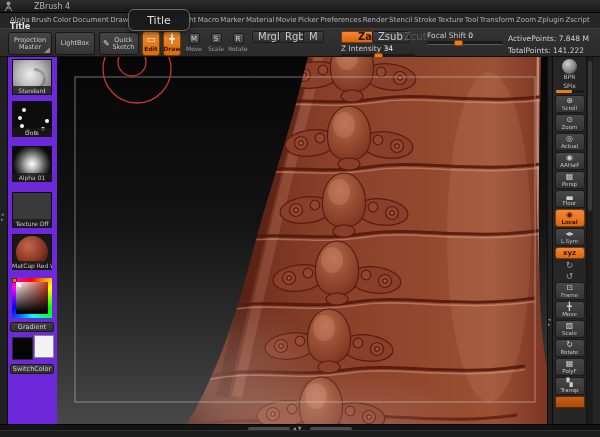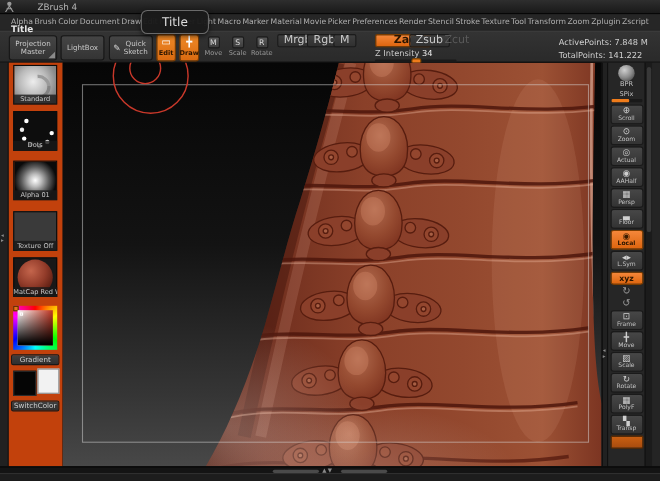--- a/index.html
+++ b/index.html
@@ -35,21 +35,21 @@
   .slider{position:absolute;}
   .sl-label{font-size:7.5px;color:#c9c9c9;white-space:nowrap;margin-bottom:1px;}
   .slider.dim .sl-label{color:#6e6e6e;}
   .sl-track{position:relative;height:4px;background:#1a1a1a;border-bottom:1px solid #5a5a5a;border-radius:1px;}
   .sl-handle{position:absolute;top:-1px;width:9px;height:6px;background:#ef7c1b;border:1px solid #8a4a00;border-radius:2px;}
   .pts{position:absolute;font-size:7.5px;color:#cfcfcf;white-space:nowrap;}
 
   
   .edge-strip{position:absolute;top:57px;height:367px;background:#212121;}
   .edge-arrows{position:absolute;left:1px;display:flex;flex-direction:column;color:#8a8a8a;font-size:5px;line-height:5px;}
-  .left-shelf{position:absolute;left:8px;top:57px;width:49px;height:367px;background:#c2410c;}
+  .left-shelf{position:absolute;left:8px;top:57px;width:49px;height:367px;background:#6d28d9;}
   .ls-item{position:absolute;left:4px;width:40px;}
   .thumb{position:relative;width:40px;height:36px;background:#161616;border:1px solid #0c0c0c;overflow:hidden;}
   .caption{position:absolute;left:0;bottom:0;width:100%;font-size:6px;color:#c6c6c6;background:rgba(25,25,25,.8);text-align:center;padding:1px 0;white-space:nowrap;overflow:hidden;}
   .thumb-standard{background:radial-gradient(circle at 45% 42%,#ededed,#b9b9b9 45%,#8c8c8c 72%,#6f6f6f);}
   .thumb-standard::after{content:"";position:absolute;left:11px;top:8px;width:16px;height:16px;border:3px solid transparent;border-top-color:#9a9a9a;border-right-color:#848484;border-radius:50%;transform:rotate(40deg);}
   .thumb-dots{background:#0d0d0d;}
   .thumb-dots::after{content:"";position:absolute;left:9px;top:6px;width:4px;height:4px;border-radius:50%;background:#fff;box-shadow:-4px 8px 0 #eee,-2px 16px 0 #fff,4px 21px 0 #eee,12px 23px 0 #fff,19px 19px 0 #eee,23px 11px 0 #fff;}
   .thumb-alpha{background:radial-gradient(circle at 50% 50%,#fff 0%,#bdbdbd 22%,#5e5e5e 48%,#0a0a0a 75%);}
   .thumb-texture{background:#3a3a3a;}
   .thumb-material{background:#181818;display:flex;align-items:center;justify-content:center;}
@@ -168,20 +168,26 @@
     <span class="tl chip" style="left:252px;top:2px;">Mrgb</span>
     <span class="tl chip" style="left:279px;top:2px;">Rgb</span>
     <span class="tl chip" style="left:303px;top:2px;">M</span>
     <span class="tl chip orange" style="left:341px;top:2px;">Zadd</span>
     <span class="tl chip" style="left:372px;top:2px;">Zsub</span>
     <span class="tl chip ghosttxt" style="left:399px;top:2px;">Zcut</span>
     <div class="slider" style="left:341px;top:15px;width:74px;">
       <div class="sl-label"><span>Z Intensity</span> <span style="color:#eee;">34</span></div>
       <div class="sl-track">
           <div class="sl-handle" style="left: calc(52% - 5px);"></div>
+        </div>
+    </div>
+    <div class="slider" style="left:427px;top:2px;width:76px;">
+      <div class="sl-label"><span>Focal Shift</span> <span style="color:#eee;">0</span></div>
+      <div class="sl-track">
+          <div class="sl-handle" style="left: calc(42% - 5px);"></div>
         </div>
     </div>
     <span class="pts" style="left:508px;top:5px;">ActivePoints: 7.848 M</span>
     <span class="pts" style="left:508px;top:17px;">TotalPoints: 141.222</span>
   </div>
 
   <div class="edge-strip" style="left:0;width:8px;border-right:1px solid #0d0d0d;">
     <div class="edge-arrows" style="top:155px;">
         <span>◂</span>
         <span>▸</span>

